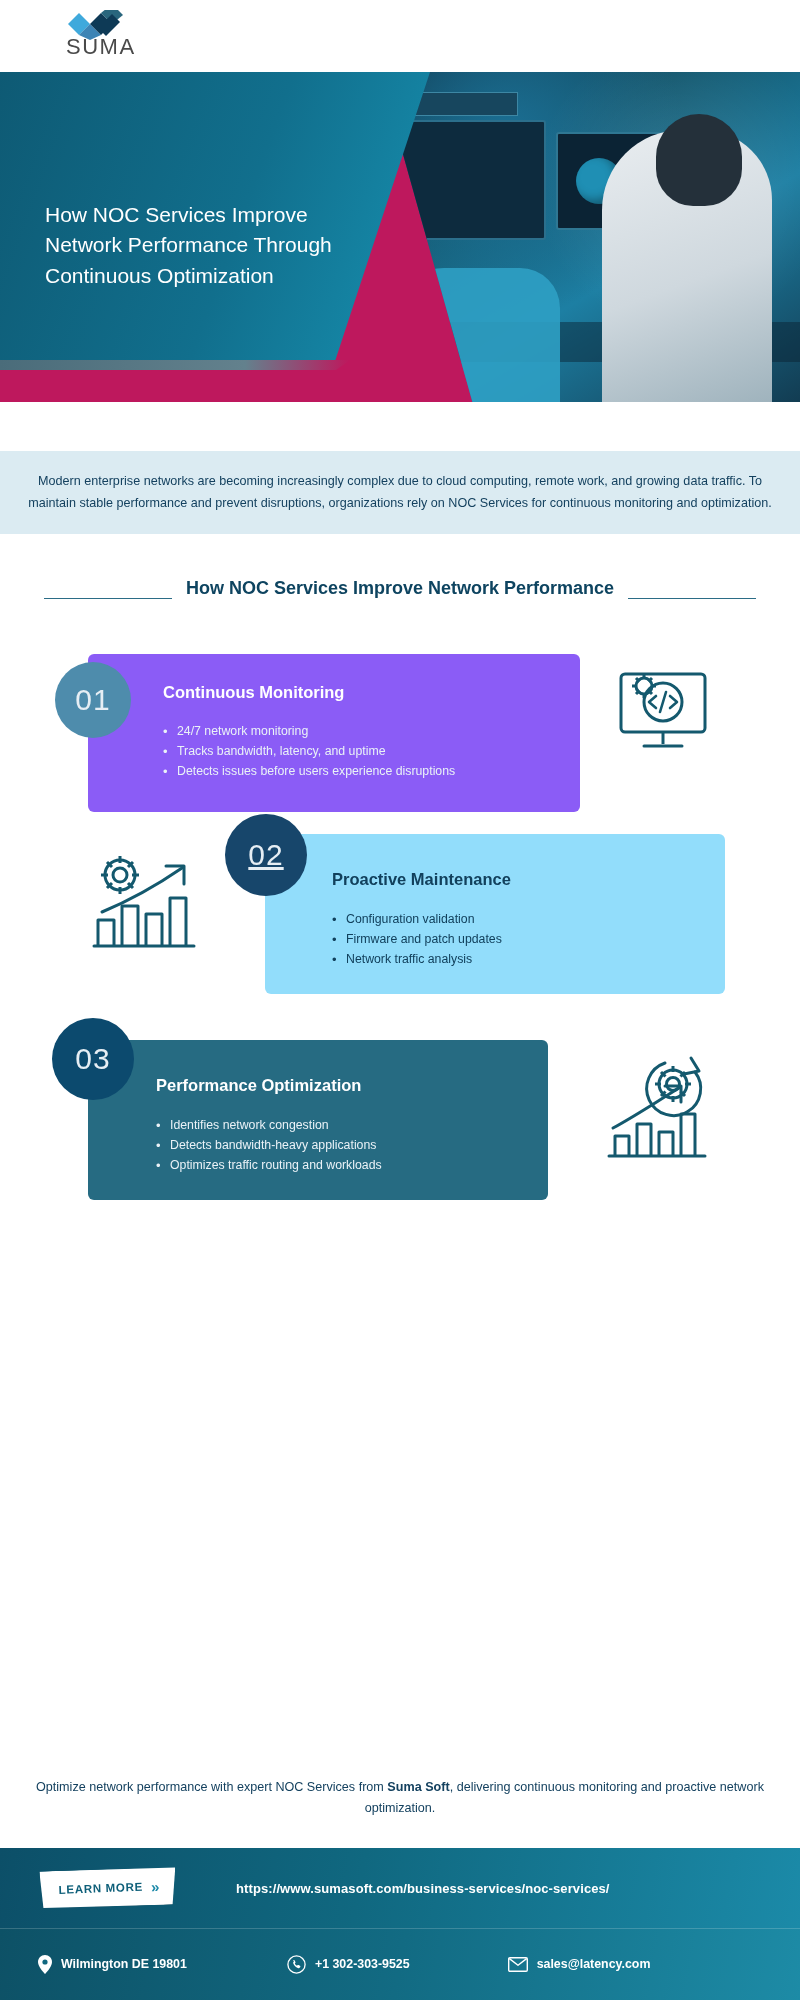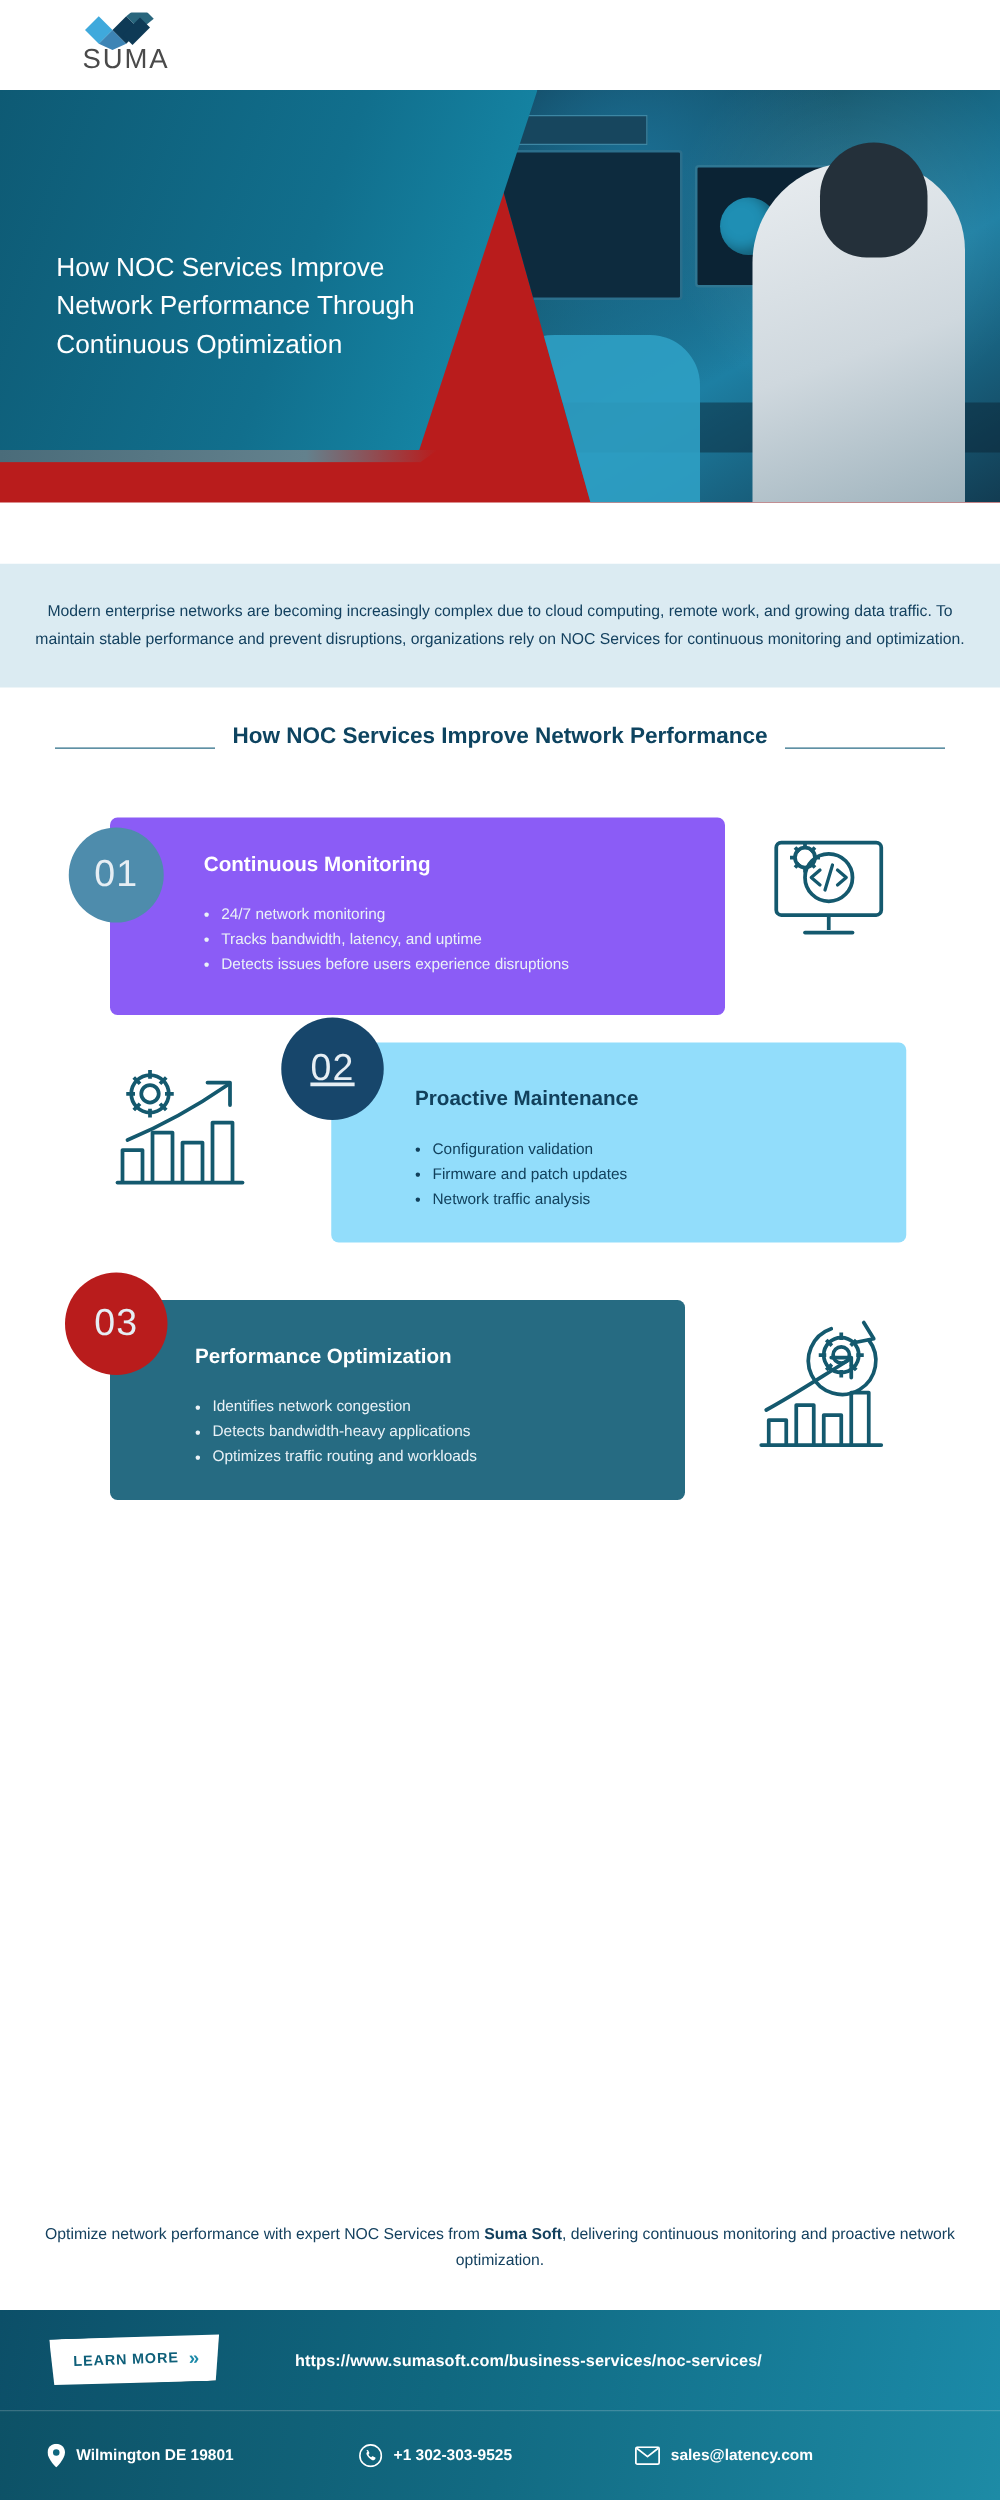--- a/index.html
+++ b/index.html
@@ -16,21 +16,21 @@
   .logobar { height: 72px; display: flex; align-items: center; padding-left: 40px; background: #fff; }
   .logo { position: relative; width: 96px; height: 56px; }
   .logo .mark { position: absolute; left: 28px; top: 2px; width: 62px; height: 30px; }
   .logo .word {
     position: absolute; left: 26px; top: 26px;
     font-size: 22px; letter-spacing: 1.5px; color: #4a4a4a;
     font-family: "Liberation Sans", sans-serif; font-weight: 400;
   }
 
   
-  .hero { position: relative; width: 800px; height: 330px; overflow: hidden; background:#b91c1c; }
+  .hero { position: relative; width: 800px; height: 330px; overflow: hidden; background:#be185d; }
   .hero-photo {
     position: absolute; right: 0; top: 0; width: 420px; height: 330px;
     background:
       radial-gradient(circle at 72% 34%, rgba(255,255,255,0.10) 0%, rgba(255,255,255,0) 40%),
       radial-gradient(circle at 30% 20%, #1b6f94 0%, rgba(27,111,148,0) 45%),
       linear-gradient(150deg, #10374d 0%, #14586f 30%, #1d7fa3 60%, #123c52 100%);
     clip-path: polygon(22% 100%, 0 0, 100% 0, 100% 100%);
   }
   .hero-photo .mon1 { position:absolute; left:16px; top:48px; width:150px; height:120px; background:#0d2b3e; border:2px solid #2b6f8c; border-radius:3px; }
   .hero-photo .mon2 { position:absolute; left:20px; top:20px; width:118px; height:24px; background:#17465e; border:1px solid #3d87a4;}
@@ -55,21 +55,21 @@
     background: linear-gradient(90deg,#4a6c7a 0%, #63818d 70%, rgba(99,129,141,0) 100%);
     clip-path: polygon(0 0, 100% 0, 96% 100%, 0 100%);
   }
   .hero-title {
     position: absolute; left: 45px; top: 128px; width: 330px;
     color: #ffffff; font-size: 21px; line-height: 1.45; font-weight: 400;
   }
 
   
   .intro {
-    position:absolute; left:0; top:451px; width:800px; height:99px;
+    position:absolute; left:0; top:451px; width:800px; height:83px;
     background:#dbebf2; display:flex; align-items:center; justify-content:center;
   }
   .intro p { width: 760px; text-align:center; font-size:12.6px; line-height:1.72; color:#14415f; }
 
   
   .sec-head { position:absolute; left:0; width:800px; display:flex; align-items:flex-end; justify-content:center; gap:14px; }
   .sec-head .rule { height:1px; background:#2b6c86; flex: 1 1 auto; }
   .sec-head h2 { font-size:18px; font-weight:bold; color:#0e4460; white-space:nowrap; }
   .sec-head .pad { width:30px; flex:0 0 30px; }
 
@@ -215,21 +215,21 @@
       <path d="M44 104 V64 h16 v40" stroke-linejoin="round"></path>
       <path d="M68 104 V72 h16 v32" stroke-linejoin="round"></path>
       <path d="M92 104 V56 h16 v48" stroke-linejoin="round"></path>
       <path d="M16 104 h100" stroke-linecap="round"></path>
       <path d="M24 70 C48 60, 72 48, 104 26" stroke-linecap="round"></path>
       <path d="M88 24 h18 v18" stroke-linecap="round" stroke-linejoin="round"></path>
     </svg>
   </div>
 
   <div class="card" style="left:88px; top:1040px; width:460px; height:160px; background:#266B82;">
-    <div class="badge" style="left:-36px; top:-22px; width:82px; height:82px; background:#b91c1c;">03</div>
+    <div class="badge" style="left:-36px; top:-22px; width:82px; height:82px; background:#0c4a6e;">03</div>
     <h3 style="left:68px; top:36px;">Performance Optimization</h3>
     <ul style="left:68px; top:76px; width:370px;">
       <li>Identifies network congestion</li>
       <li>Detects bandwidth-heavy applications</li>
       <li>Optimizes traffic routing and workloads</li>
     </ul>
   </div>
   <div class="icon-wrap" style="left:595px; top:1048px;">
     <svg width="125" height="128" viewBox="0 0 125 128" fill="none" stroke="#14596E" stroke-width="3">
       <g>

